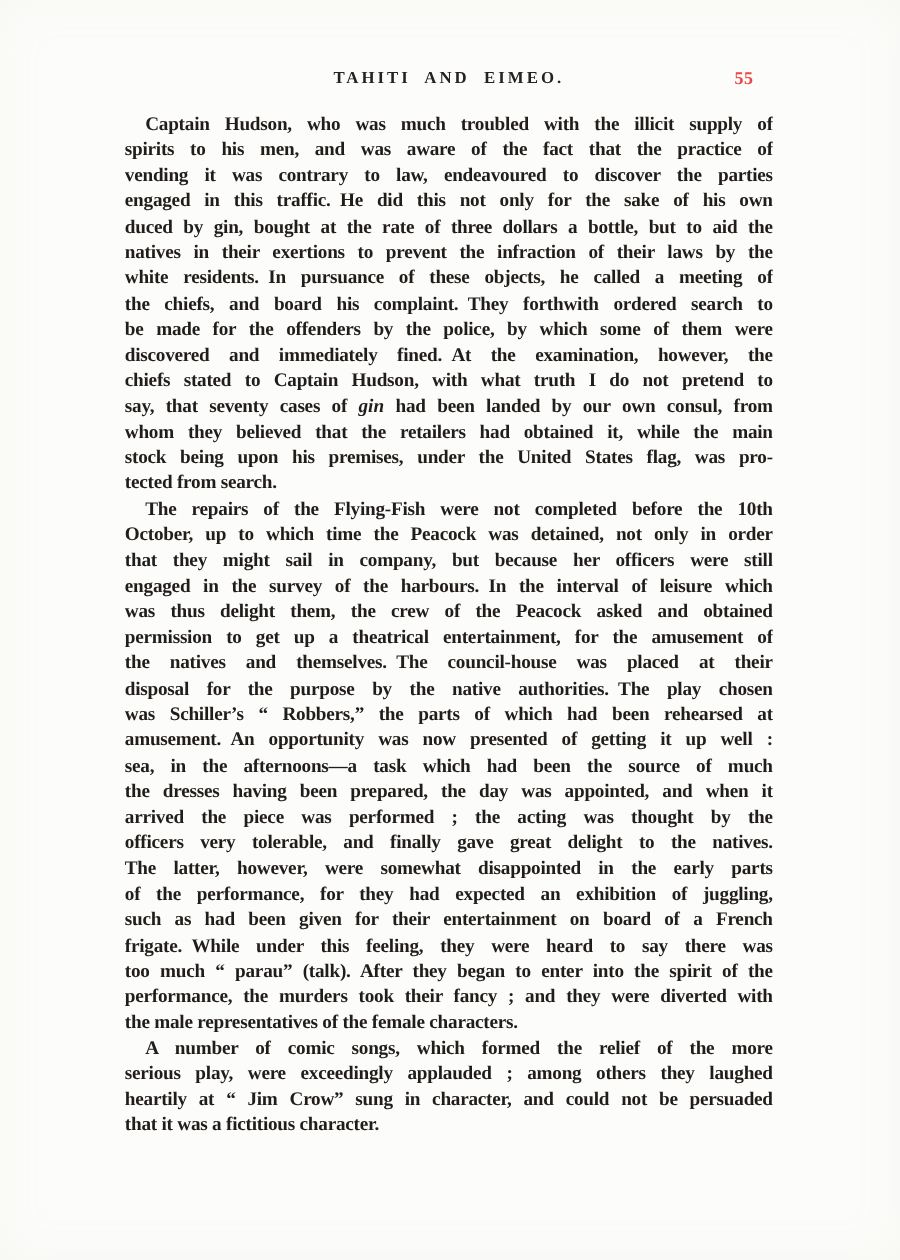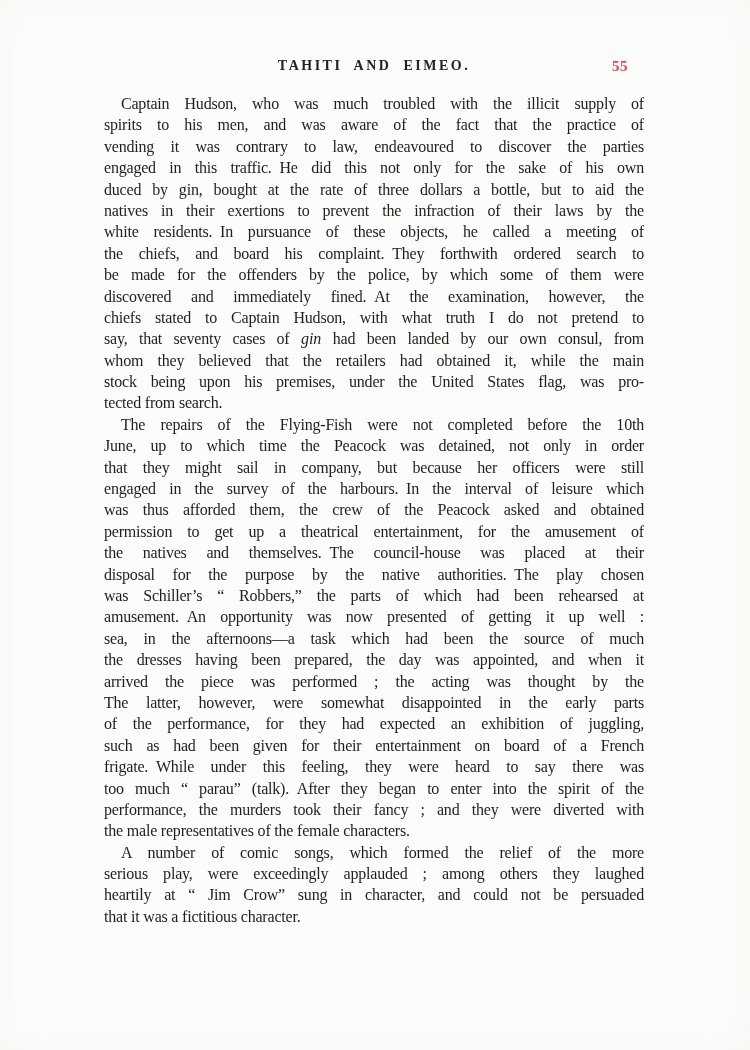--- a/index.html
+++ b/index.html
@@ -46,20 +46,21 @@
     color: #ef4444;
   }
   .body-text {
     margin-top: 11px;
     font-size: 16px;
     letter-spacing: -0.2px;
   }
   .para {
     margin: 0;
     padding: 0;
+    font-weight: bold;
   }
   .line {
     line-height: 21.4px;
     height: 21.4px;
     overflow: hidden;
     text-align: justify;
     text-align-last: justify;
     white-space: nowrap;
   }
   .line.first {
@@ -96,32 +97,33 @@
           <div class="line">be made for the offenders by the police, by which some of them were</div>
           <div class="line">discovered and immediately fined. At the examination, however, the</div>
           <div class="line">chiefs stated to Captain Hudson, with what truth I do not pretend to</div>
           <div class="line">say, that seventy cases of <i>gin</i> had been landed by our own consul, from</div>
           <div class="line">whom they believed that the retailers had obtained it, while the main</div>
           <div class="line">stock being upon his premises, under the United States flag, was pro-</div>
           <div class="line last">tected from search.</div>
         </div>
         <div class="para">
           <div class="line first">The repairs of the Flying-Fish were not completed before the 10th</div>
-          <div class="line">June, up to which time the Peacock was detained, not only in order</div>
+          <div class="line">October, up to which time the Peacock was detained, not only in order</div>
           <div class="line">that they might sail in company, but because her officers were still</div>
           <div class="line">engaged in the survey of the harbours. In the interval of leisure which</div>
-          <div class="line">was thus afforded them, the crew of the Peacock asked and obtained</div>
+          <div class="line">was thus delight them, the crew of the Peacock asked and obtained</div>
           <div class="line">permission to get up a theatrical entertainment, for the amusement of</div>
           <div class="line">the natives and themselves. The council-house was placed at their</div>
           <div class="line">disposal for the purpose by the native authorities. The play chosen</div>
           <div class="line">was Schiller’s “ Robbers,” the parts of which had been rehearsed at</div>
           <div class="line">amusement. An opportunity was now presented of getting it up well :</div>
           <div class="line">sea, in the afternoons—a task which had been the source of much</div>
           <div class="line">the dresses having been prepared, the day was appointed, and when it</div>
           <div class="line">arrived the piece was performed ; the acting was thought by the</div>
+          <div class="line">officers very tolerable, and finally gave great delight to the natives.</div>
           <div class="line">The latter, however, were somewhat disappointed in the early parts</div>
           <div class="line">of the performance, for they had expected an exhibition of juggling,</div>
           <div class="line">such as had been given for their entertainment on board of a French</div>
           <div class="line">frigate. While under this feeling, they were heard to say there was</div>
           <div class="line">too much “ parau” (talk). After they began to enter into the spirit of the</div>
           <div class="line">performance, the murders took their fancy ; and they were diverted with</div>
           <div class="line last">the male representatives of the female characters.</div>
         </div>
         <div class="para">
           <div class="line first">A number of comic songs, which formed the relief of the more</div>

